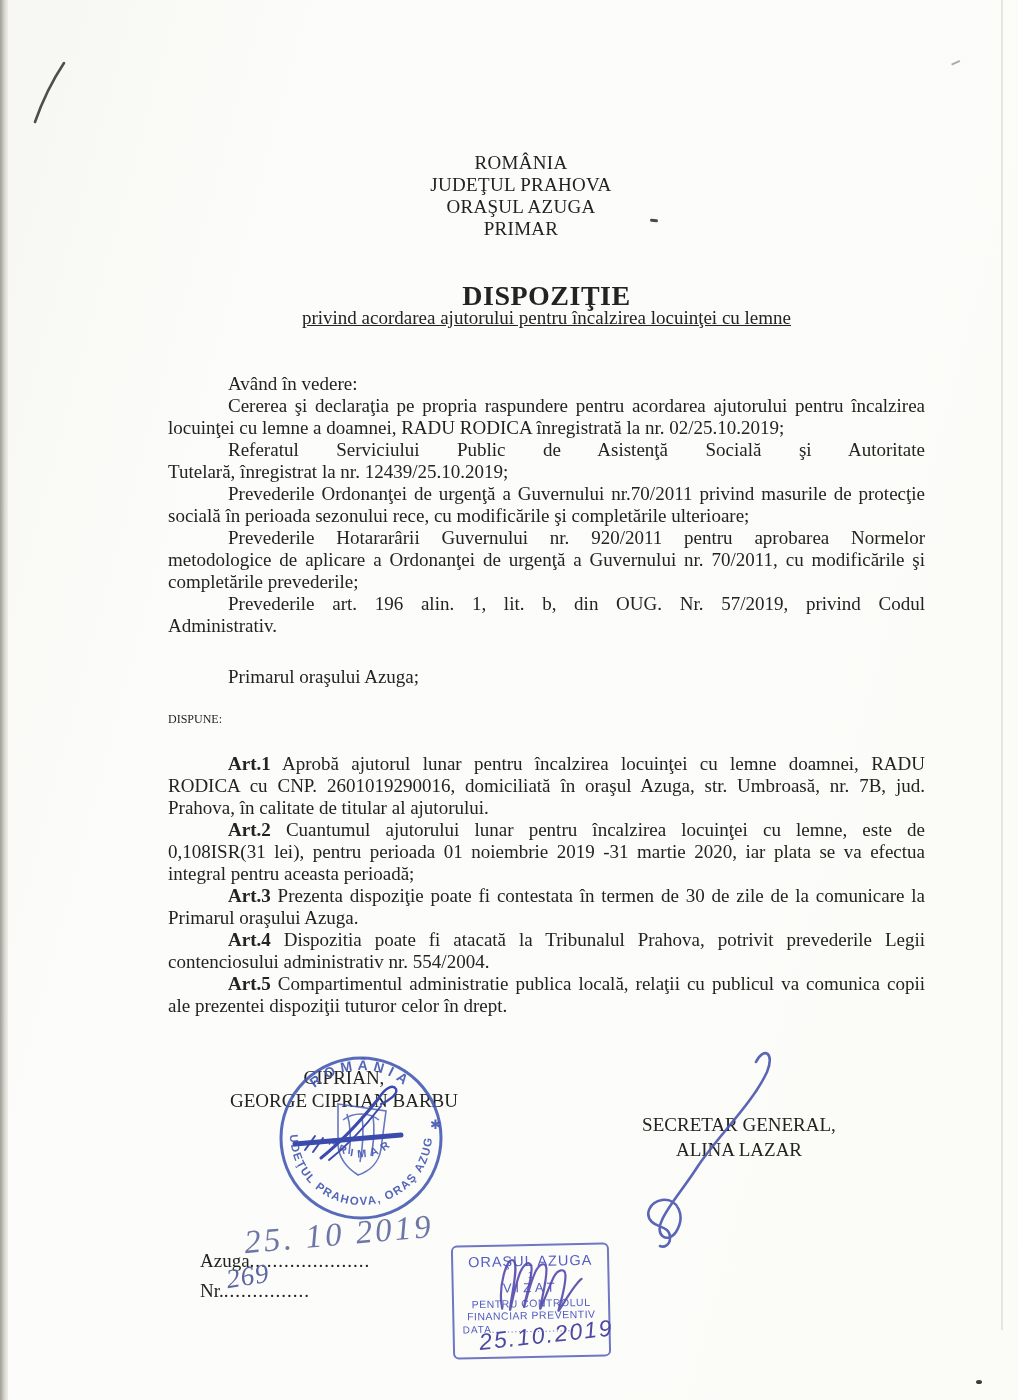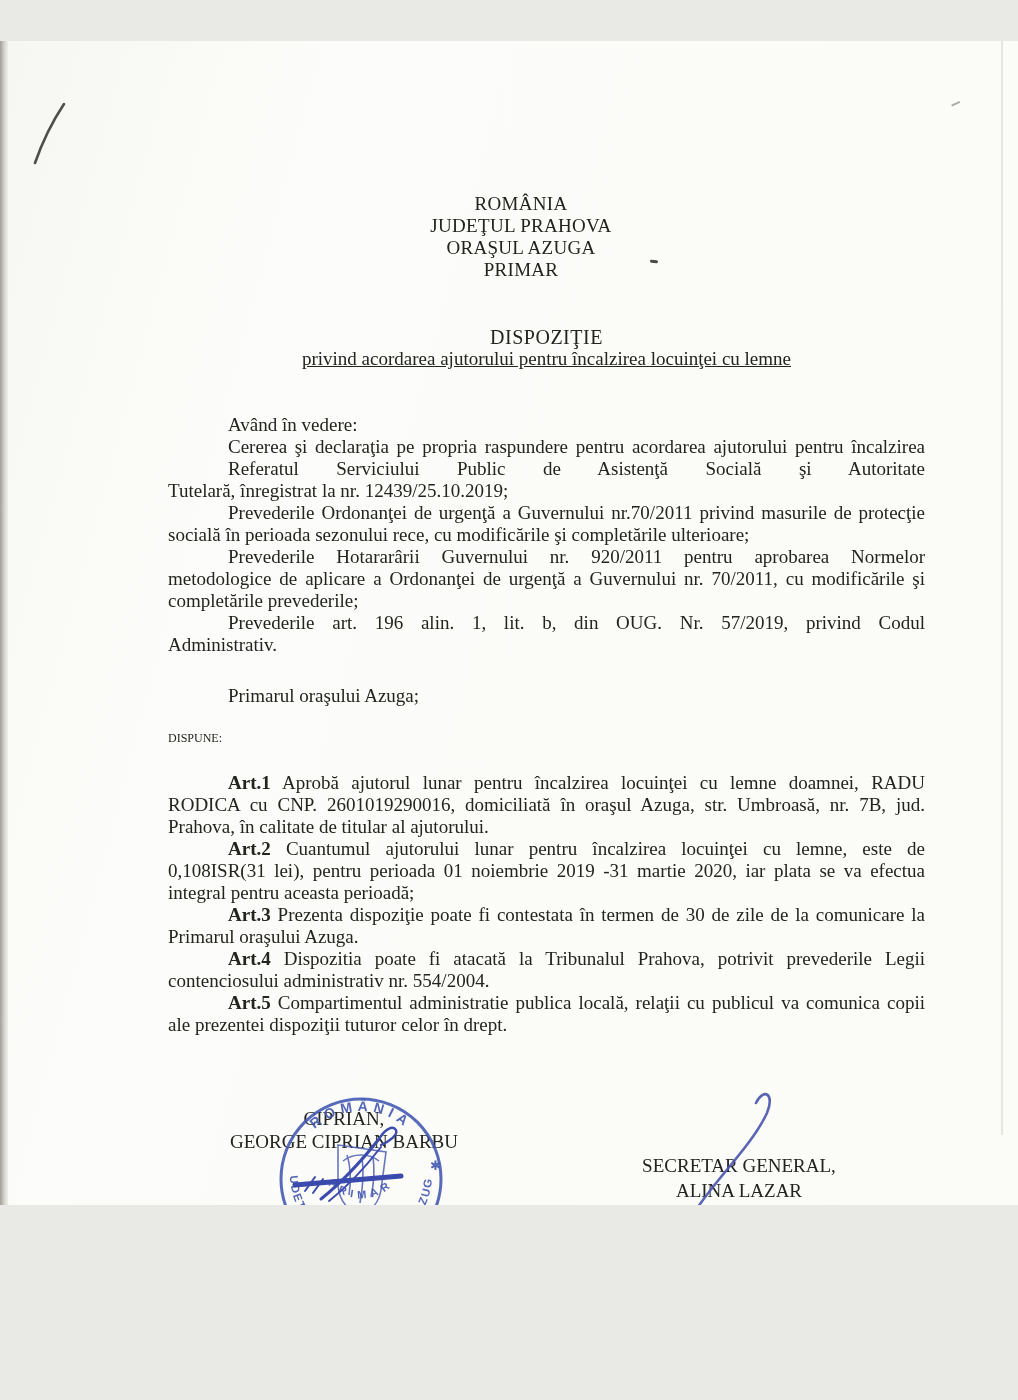--- a/index.html
+++ b/index.html
@@ -1,36 +1,35 @@
 <!DOCTYPE html>
 <html><head>
 <meta charset="utf-8">
 <style>
   html,body{margin:0;padding:0;background:#e9e9e6;}
   .page{
-    position:relative; width:1018px; height:1164px; overflow:hidden;
+    position:relative; width:1018px; height:1400px; overflow:hidden;
     background:linear-gradient(105deg,#f6f6f2 0%,#fcfcfa 25%,#fbfbf8 100%);
     font-family:"Liberation Serif","DejaVu Serif",serif;
     color:#23231f;
-    margin-top:41px;
   }
   
   .edge-left{position:absolute;left:0;top:0;bottom:0;width:8px;
     background:linear-gradient(to right,#9f9f97,#d9d9d2 60%,#efefe9);}
   .edge-right{position:absolute;right:15px;top:0;bottom:70px;width:2px;background:#e6e6e1;}
   .pen-slash{position:absolute;left:26px;top:56px;z-index:4;}
   .artifact-dash{position:absolute;left:650px;top:219px;width:8px;height:3px;background:#4a4a46;border-radius:2px;transform:rotate(6deg);}
   .artifact-squiggle{position:absolute;left:950px;top:56px;width:9px;height:6px;border-bottom:2px solid #8a8a84;transform:rotate(-24deg);opacity:.7;}
   .artifact-speck{position:absolute;left:976px;top:1380px;width:6px;height:4px;background:#3c3c38;border-radius:50%;}
 
   
   .header{position:absolute;top:152px;left:24px;width:994px;text-align:center;
     font-size:19px;line-height:22px;letter-spacing:.3px;}
   .title-block{position:absolute;top:285px;left:168px;width:757px;text-align:center;line-height:22px;}
-  .doc-title{font-weight:normal;font-size:20px;letter-spacing:.5px;}
+  .doc-title{font-weight:bold;font-size:28px;letter-spacing:.5px;}
   .doc-subtitle{font-size:19px;text-decoration:underline;}
   .doc-body{position:absolute;top:373px;left:168px;width:757px;font-size:19px;line-height:22px;}
   .line{text-align:justify;text-align-last:justify;height:22px;overflow:visible;}
   .line.last{text-align:left;text-align-last:auto;}
   .line.indent{text-indent:60px;}
   .bold{font-weight:normal;}
   .issuer{margin-top:29px;}
   .dispune{margin-top:20px;font-size:12px;}
   .articles{margin-top:23px;}
 
@@ -92,20 +91,21 @@
 
   <div class="title-block">
     <div class="doc-title">DISPOZIŢIE</div>
     <div class="doc-subtitle">privind acordarea ajutorului pentru încalzirea locuinţei cu lemne</div>
   </div>
 
   <div class="doc-body">
     <div class="line last indent">Având în vedere:</div>
     <div>
         <div class="line indent">Cererea şi declaraţia pe propria raspundere pentru acordarea ajutorului pentru încalzirea</div>
+        <div class="line last">locuinţei cu lemne a doamnei, RADU RODICA înregistrată la nr. 02/25.10.2019;</div>
         <div class="line indent">Referatul Serviciului Public de Asistenţă Socială şi Autoritate</div>
         <div class="line last">Tutelară, înregistrat la nr. 12439/25.10.2019;</div>
         <div class="line indent">Prevederile Ordonanţei de urgenţă a Guvernului nr.70/2011 privind masurile de protecţie</div>
         <div class="line last">socială în perioada sezonului rece, cu modificările şi completările ulterioare;</div>
         <div class="line indent">Prevederile Hotararârii Guvernului nr. 920/2011 pentru aprobarea Normelor</div>
         <div class="line">metodologice de aplicare a Ordonanţei de urgenţă a Guvernului nr. 70/2011, cu modificările şi</div>
         <div class="line last">completările prevederile;</div>
         <div class="line indent">Prevederile art. 196 alin. 1, lit. b, din OUG. Nr. 57/2019, privind Codul</div>
         <div class="line last">Administrativ.</div>
       </div>

